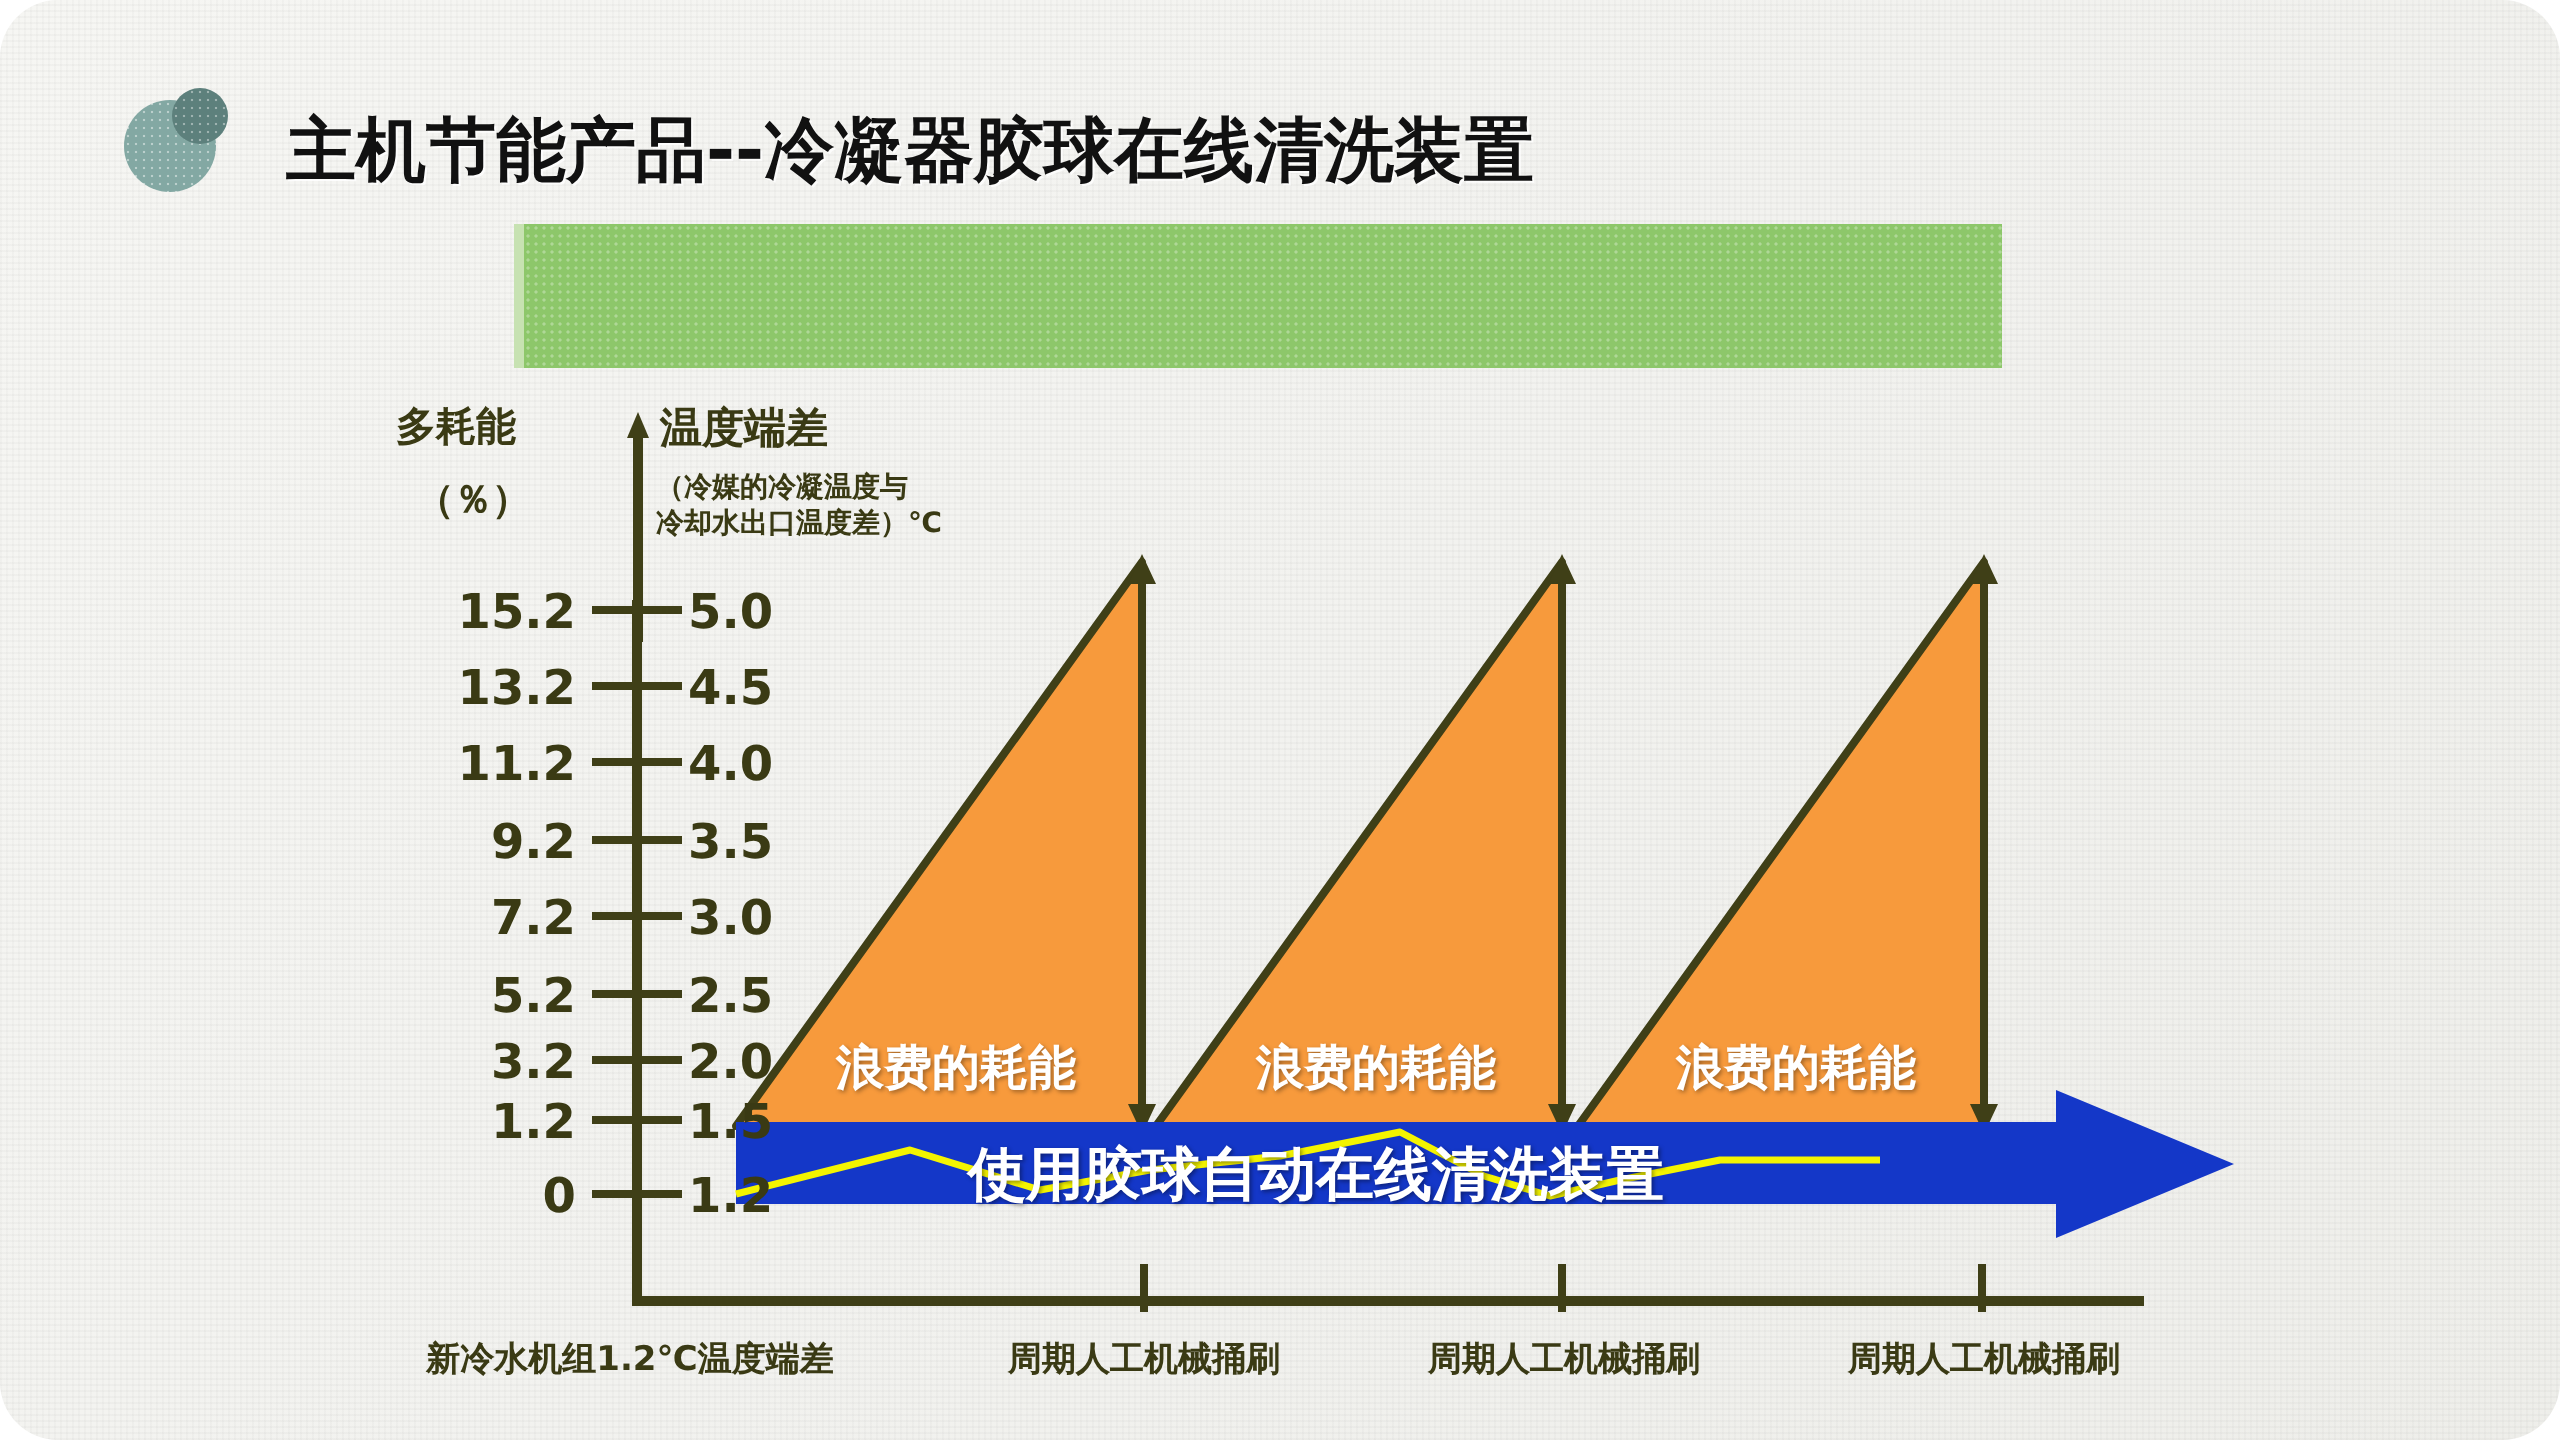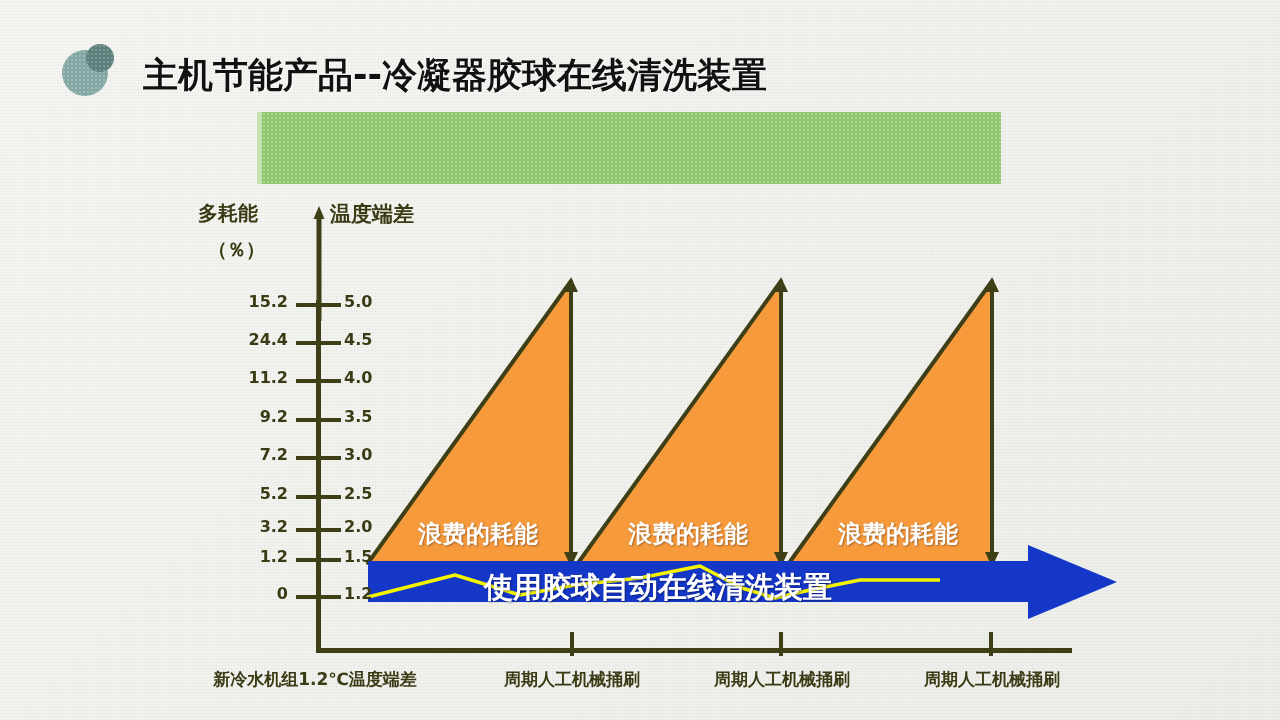--- a/index.html
+++ b/index.html
@@ -12,20 +12,21 @@
   }
   #slide {
     position: relative;
     width: 1280px;
     height: 720px;
     overflow: hidden;
     background:
       repeating-linear-gradient(0deg, rgba(0,0,0,0.022) 0px, rgba(0,0,0,0.022) 1px, rgba(255,255,255,0) 1px, rgba(255,255,255,0) 3px),
       repeating-linear-gradient(90deg, rgba(0,0,0,0.018) 0px, rgba(0,0,0,0.018) 1px, rgba(255,255,255,0) 1px, rgba(255,255,255,0) 3px),
       linear-gradient(135deg, #f6f6f3 0%, #f2f2ef 50%, #eeeeea 100%);
+    border-radius: 29px;
   }
 
   
   #logo {
     position: absolute;
     left: 62px;
     top: 42px;
     width: 62px;
     height: 62px;
   }
@@ -154,21 +155,21 @@
     position: absolute;
     left: 0;
     width: 1280px;
     height: 0;
   }
   .ytick-row .lbl-l { left: 196px; }
   .ytick-row .lbl-r { left: 344px; }
   .ytick-row .lbl-l, .ytick-row .lbl-r {
     position: absolute;
     top: -13px;
-    font-size: 16px;
+    font-size: 24px;
     font-weight: bold;
     color: #3a3a14;
   }
   .ytick-row .lbl-l { width: 92px; text-align: right; }
 
   
   #plot {
     position: absolute;
     left: 0; top: 0;
     width: 1280px; height: 720px;
@@ -218,20 +219,24 @@
   </div>
 
   <div id="title">主机节能产品--冷凝器胶球在线清洗装置</div>
 
   <div id="banner">
   </div>
 
   <div class="axis-title" id="left-axis-title">多耗能</div>
   <div class="axis-title" id="left-axis-unit">（％）</div>
   <div class="axis-title" id="right-axis-title">温度端差</div>
+  <div id="right-axis-sub">
+    <div>（冷媒的冷凝温度与</div>
+    <div>冷却水出口温度差）℃</div>
+  </div>
 
   <svg id="yarrow" viewBox="0 0 12 115">
     <polygon points="6,0 11.5,13 0.5,13" fill="#3f3f17"></polygon>
     <rect x="3.5" y="10" width="5" height="105" fill="#3f3f17"></rect>
   </svg>
 
   <div id="yaxis"></div>
   <div id="xaxis"></div>
 
   <svg id="plot" viewBox="0 0 1280 720">
@@ -264,21 +269,21 @@
   </svg>
 
   <div id="yticks">
       <div class="ytick-row" style="top: 305px;">
         <div class="ytick" style="top: -2px;"></div>
         <div class="lbl-l">15.2</div>
         <div class="lbl-r">5.0</div>
       </div>
       <div class="ytick-row" style="top: 343px;">
         <div class="ytick" style="top: -2px;"></div>
-        <div class="lbl-l">24.4</div>
+        <div class="lbl-l">13.2</div>
         <div class="lbl-r">4.5</div>
       </div>
       <div class="ytick-row" style="top: 381px;">
         <div class="ytick" style="top: -2px;"></div>
         <div class="lbl-l">11.2</div>
         <div class="lbl-r">4.0</div>
       </div>
       <div class="ytick-row" style="top: 420px;">
         <div class="ytick" style="top: -2px;"></div>
         <div class="lbl-l">9.2</div>

